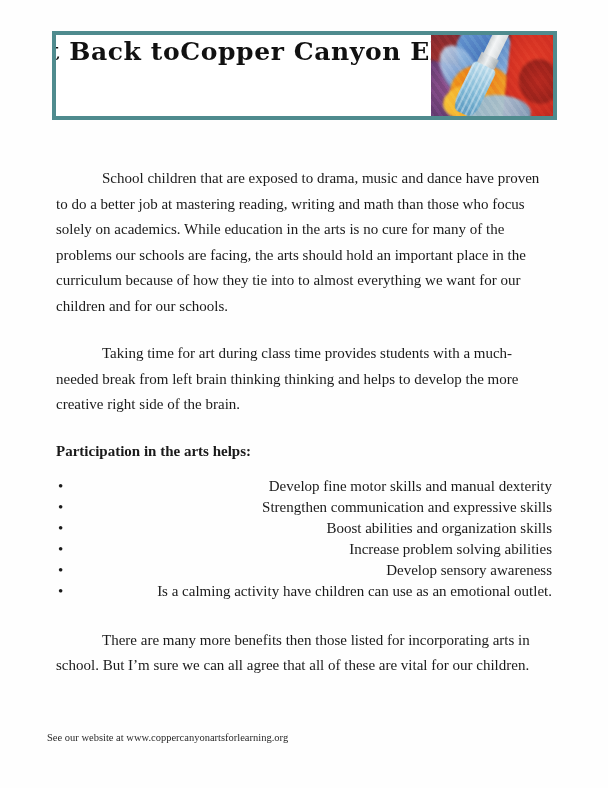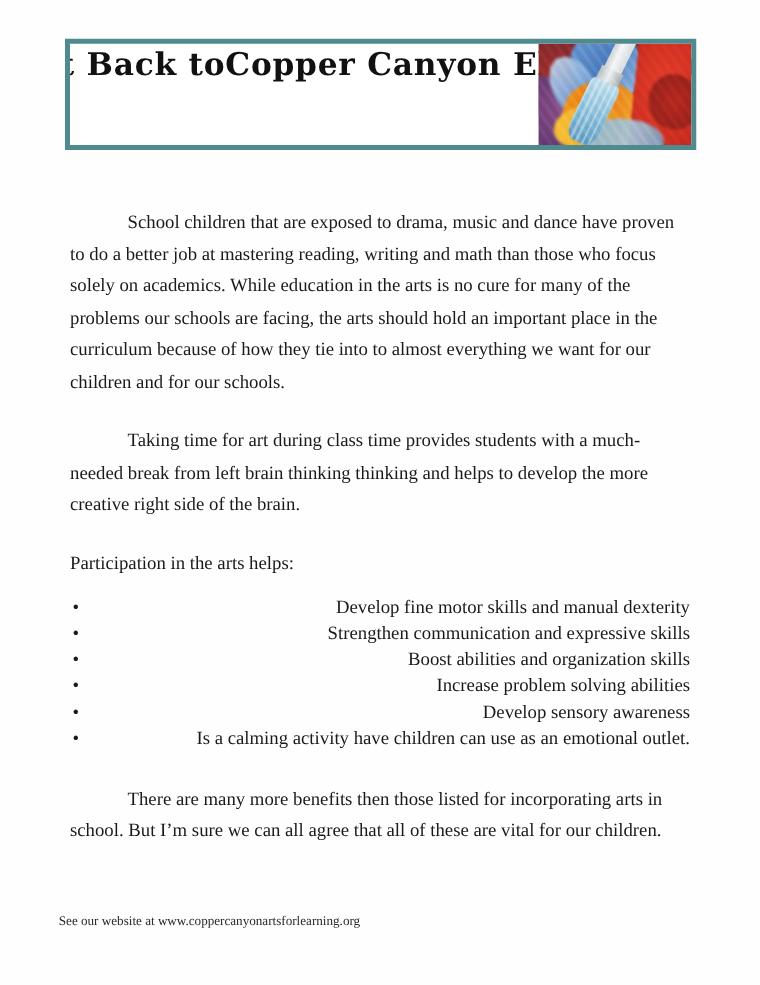--- a/index.html
+++ b/index.html
@@ -187,21 +187,21 @@
     margin-bottom: 26px;
   }
   p.para.last {
     margin-bottom: 0;
   }
 
   h2.section-heading {
     margin: 0 0 14px 0;
     font-size: 15px;
     line-height: 22px;
-    font-weight: 400;
+    font-weight: 700;
   }
 
   ul.benefits {
     list-style: none;
     margin: 0 0 26px 0;
     padding: 0;
     text-align: right;
   }
   ul.benefits li {
     position: relative;

